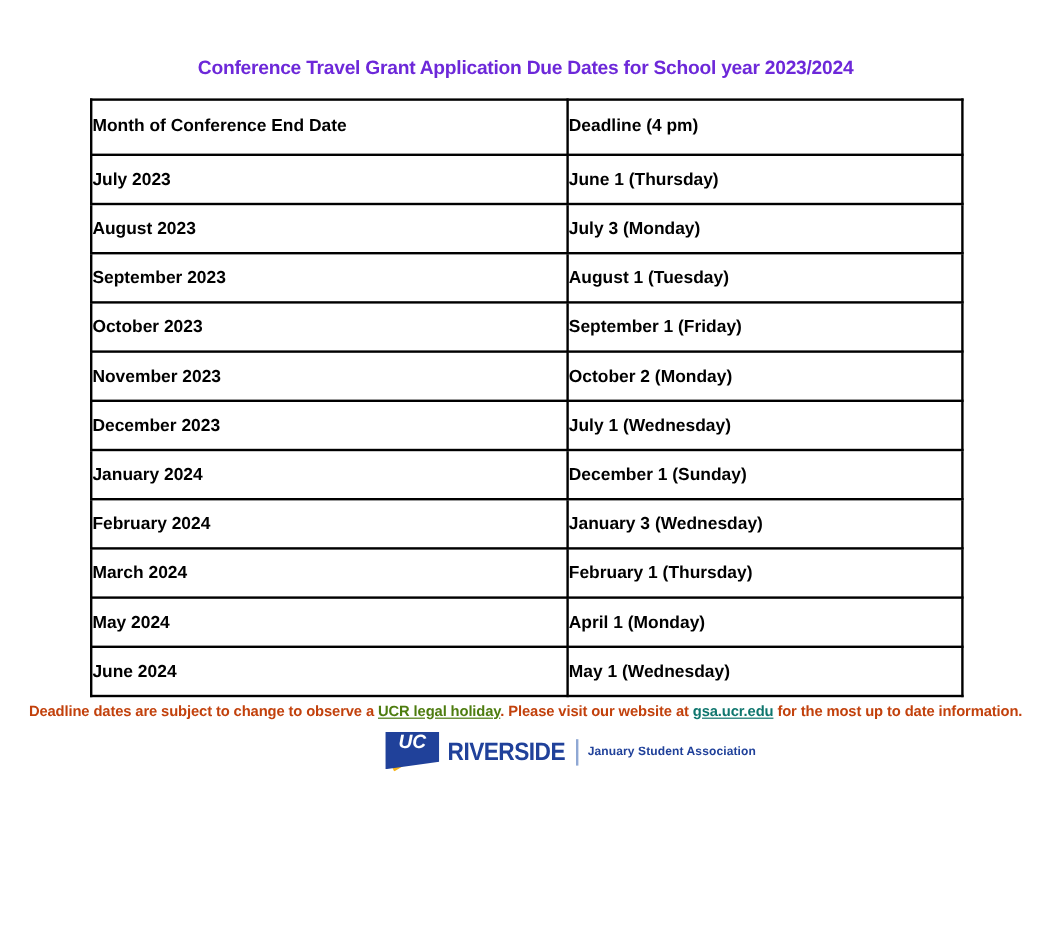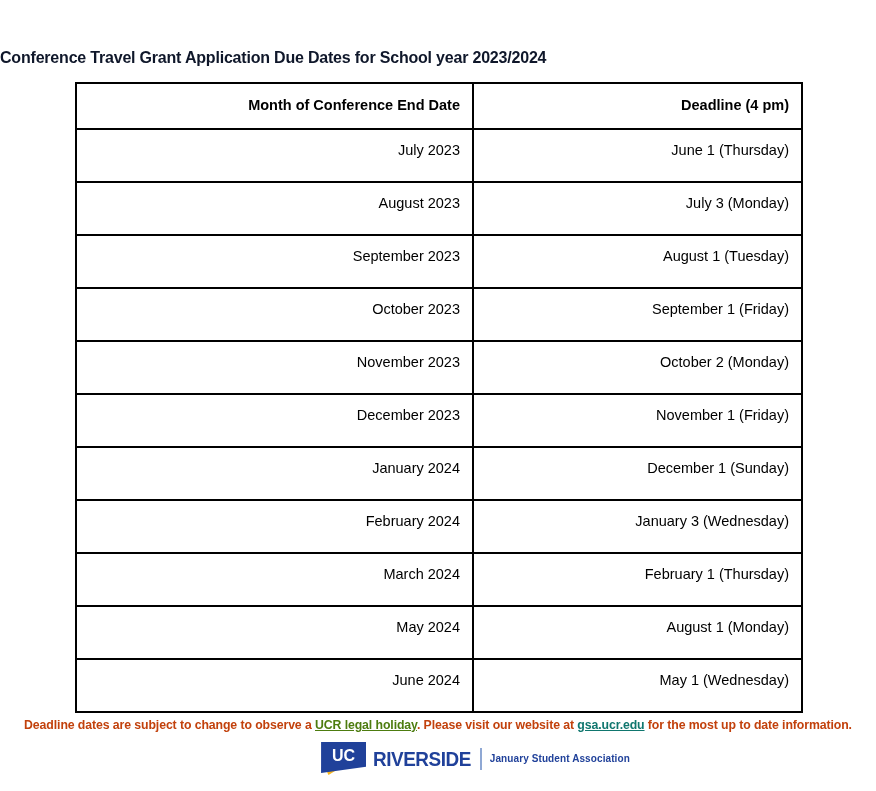--- a/index.html
+++ b/index.html
@@ -12,51 +12,51 @@
     overflow: hidden;
   }
   .page {
     width: 876px;
     height: 791px;
     position: relative;
   }
   .doc-title {
     margin: 0;
     padding-top: 49px;
-    text-align: left;
+    text-align: center;
     font-size: 16px;
     font-weight: bold;
-    color: #0f172a;
+    color: #6d28d9;
     letter-spacing: -0.2px;
   }
   .grant-table {
     border-collapse: collapse;
     table-layout: fixed;
     margin: 15px 0 0 75px;
     width: 726px;
   }
   .grant-table th, .grant-table td {
     border: 2px solid #000000;
-    text-align: right;
+    text-align: left;
     vertical-align: top;
     font-size: 14.5px;
     color: #000000;
-    padding: 12px;
+    padding: 0;
   }
   .grant-table th {
     font-weight: bold;
     height: 46px;
     padding-top: 13px;
     box-sizing: border-box;
   }
   .grant-table td {
-    height: 53px;
+    height: 41px;
     padding-top: 12px;
     box-sizing: border-box;
-    font-weight: normal;
+    font-weight: bold;
     margin-top: 40px;
   }
   .col-month { width: 397px; }
   .col-deadline { width: 329px; }
 
   .footer-note {
     margin-top: 5px;
     text-align: center;
     font-size: 12.3px;
     font-weight: bold;
@@ -102,22 +102,22 @@
   }
   .uc-blue {
     position: absolute;
     left: 1px;
     top: 1px;
     width: 45px;
     height: 31px;
     background: #20419a;
     clip-path: polygon(0 0, 100% 0, 100% 80%, 0 100%);
     display: flex;
-    align-items: center;
     justify-content: center;
+    font-style: italic;
   }
   .uc-letters {
     color: #ffffff;
     font-weight: bold;
     font-size: 16px;
     letter-spacing: 0px;
     padding-bottom: 4px;
   }
   .wordmark {
     color: #20419a;
@@ -176,37 +176,37 @@
         <tr>
           <td>October 2023</td>
           <td>September 1 (Friday)</td>
         </tr>
         <tr>
           <td>November 2023</td>
           <td>October 2 (Monday)</td>
         </tr>
         <tr>
           <td>December 2023</td>
-          <td>November 1 (Friday)</td>
+          <td>July 1 (Wednesday)</td>
         </tr>
         <tr>
           <td>January 2024</td>
           <td>December 1 (Sunday)</td>
         </tr>
         <tr>
           <td>February 2024</td>
           <td>January 3 (Wednesday)</td>
         </tr>
         <tr>
           <td>March 2024</td>
           <td>February 1 (Thursday)</td>
         </tr>
         <tr>
           <td>May 2024</td>
-          <td>August 1 (Monday)</td>
+          <td>April 1 (Monday)</td>
         </tr>
         <tr>
           <td>June 2024</td>
           <td>May 1 (Wednesday)</td>
         </tr>
       </tbody>
   </table>
 
   <div class="footer-note">
     <span class="note-text">Deadline dates are subject to change to observe a </span><a class="note-link-red">UCR legal holiday</a><span class="note-text">. Please visit our website at </span><a class="note-link-blue">gsa.ucr.edu</a><span class="note-text"> for the most up to date information.</span>

